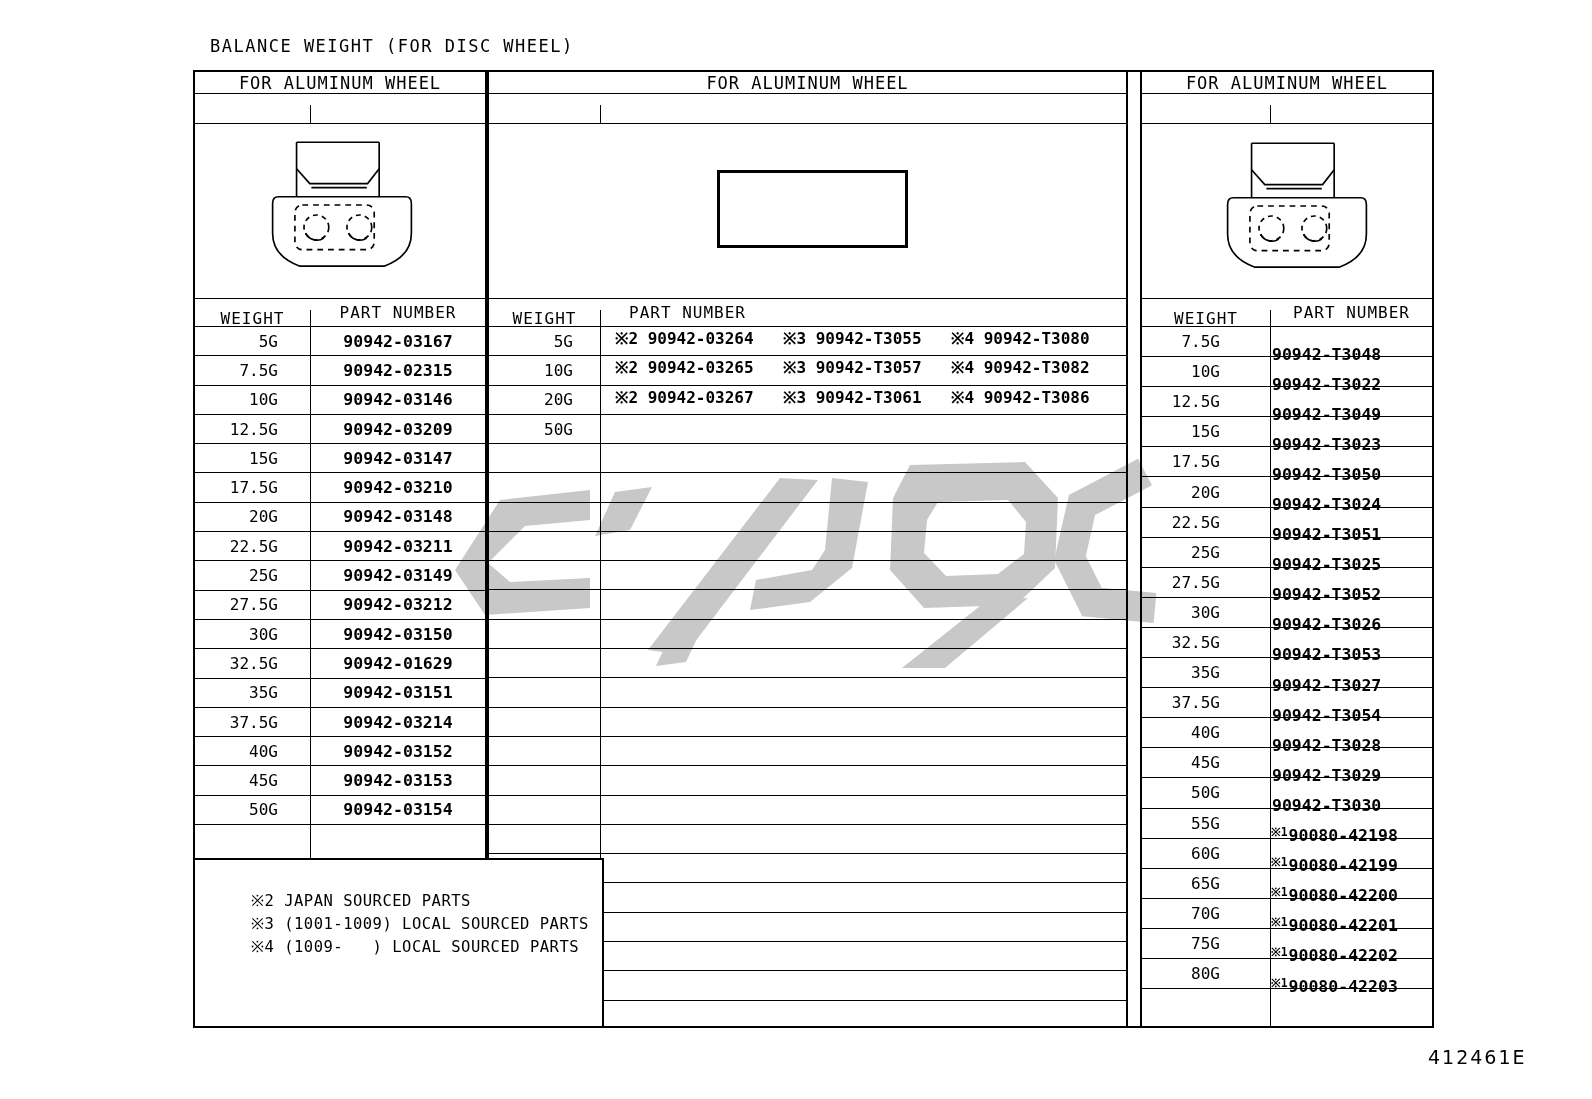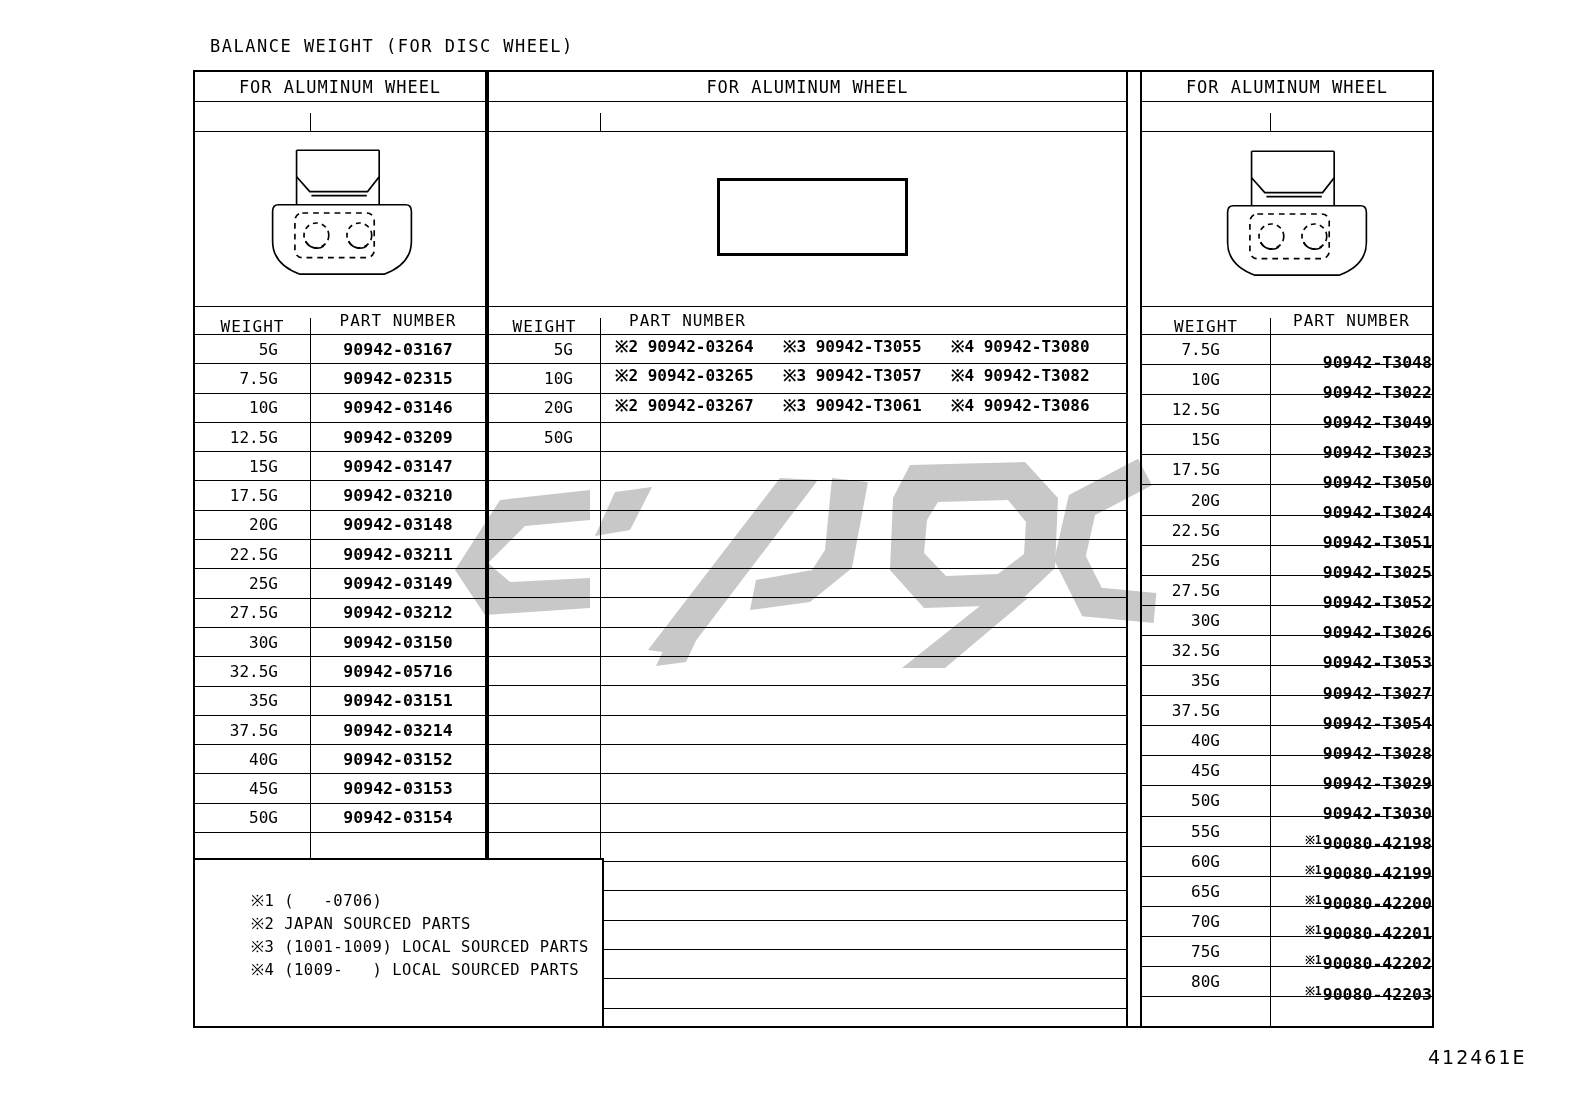--- a/index.html
+++ b/index.html
@@ -5,21 +5,21 @@
   html,body{margin:0;padding:0;background:#fff;}
   .sheet{position:relative;width:1592px;height:1099px;background:#ffffff;overflow:hidden;
          font-family:"DejaVu Sans Mono","Liberation Mono",monospace;color:#000;}
   .title{position:absolute;left:210px;top:36px;font-size:17px;letter-spacing:1.5px;white-space:pre;}
   .watermark{position:absolute;left:440px;top:450px;z-index:1;}
   .tbl{position:absolute;display:flex;flex-direction:column;border:2px solid #000;
        box-sizing:border-box;z-index:2;background:transparent;}
   .tbl-left{left:193px;top:70px;width:294px;height:790px;}
   .tbl-mid{left:487px;top:70px;width:641px;height:958px;}
   .tbl-right{left:1140px;top:70px;width:294px;height:958px;}
-  .h1{height:30px;border-bottom:1px solid #000;display:flex;align-items:center;justify-content:center;
+  .h1{height:22px;border-bottom:1px solid #000;display:flex;align-items:center;justify-content:center;
       font-size:17px;letter-spacing:1px;box-sizing:border-box;white-space:pre;}
   .h2{height:30px;border-bottom:1px solid #000;display:flex;box-sizing:border-box;}
   .imgrow{height:175px;border-bottom:1px solid #000;position:relative;box-sizing:border-box;}
   .ch{height:28px;border-bottom:1px solid #000;display:flex;box-sizing:border-box;
       font-size:16px;letter-spacing:1px;}
   .cw{border-right:1px solid #000;box-sizing:border-box;display:flex;align-items:center;
       justify-content:flex-end;}
   .chw{border-right:1px solid #000;box-sizing:border-box;display:flex;align-items:center;justify-content:center;margin-top:11px;}
   .tbl-left  .cw,.tbl-left  .chw{width:116px;}
   .tbl-mid   .cw,.tbl-mid   .chw{width:112px;}
@@ -29,21 +29,21 @@
   .tbl-right .cw{padding-right:50px;}
   .chp{flex:1;display:flex;align-items:center;justify-content:center;}
   .tbl-mid .chp{justify-content:flex-start;padding-left:28px;}
   .row{display:flex;border-bottom:1px solid #000;box-sizing:border-box;font-size:16px;}
   .tbl-left .row,.tbl-mid .row{height:29.3px;}
   .tbl-right .row{height:30.1px;}
   .cp{flex:1;display:flex;align-items:center;justify-content:center;
       font-weight:bold;font-size:16.5px;}
   .cp3{flex:1;display:flex;align-items:flex-start;padding-left:14px;font-weight:bold;font-size:16px;}
   .cp3 span{display:inline-block;width:168px;white-space:pre;}
-  .cpr{flex:1;display:flex;align-items:center;justify-content:flex-end;margin-top:25px;}
+  .cpr{flex:1;display:flex;align-items:center;justify-content:flex-start;margin-top:25px;}
   .pfx{font-size:11.5px;position:relative;top:-4px;margin-right:1px;font-weight:bold;}
   .num{font-weight:bold;font-size:16.5px;}
   .fill{flex:1;display:flex;}
   .mfill{flex:1;position:relative;
          background:repeating-linear-gradient(to bottom,transparent 0,transparent 28.3px,#000 28.3px,#000 29.3px);}
   .mdiv{position:absolute;left:111px;top:0;bottom:0;width:1px;background:#000;}
   .gapstrip{position:absolute;left:1128px;top:70px;width:12px;height:958px;box-sizing:border-box;
             border-top:2px solid #000;border-bottom:2px solid #000;z-index:2;}
   .adh-rect{position:absolute;left:228px;top:46px;width:191px;height:78px;border:3px solid #000;box-sizing:border-box;}
   .footbox{position:absolute;left:193px;top:858px;width:411px;height:170px;border:2px solid #000;
@@ -138,21 +138,21 @@
         <div class="row">
         <div class="cw">27.5G</div>
         <div class="cp">90942-03212</div>
       </div>
         <div class="row">
         <div class="cw">30G</div>
         <div class="cp">90942-03150</div>
       </div>
         <div class="row">
         <div class="cw">32.5G</div>
-        <div class="cp">90942-05716</div>
+        <div class="cp">90942-01629</div>
       </div>
         <div class="row">
         <div class="cw">35G</div>
         <div class="cp">90942-03151</div>
       </div>
         <div class="row">
         <div class="cw">37.5G</div>
         <div class="cp">90942-03214</div>
       </div>
         <div class="row">
@@ -401,21 +401,20 @@
           <span class="num">90080-42203</span>
         </div>
       </div>
       </div>
     <div class="fill">
       <div class="cw"></div>
     </div>
   </div>
 
   <div class="footbox">
-    <div class="fline">※1 (   -0706)</div>
     <div class="fline">※2 JAPAN SOURCED PARTS</div>
     <div class="fline">※3 (1001-1009) LOCAL SOURCED PARTS</div>
     <div class="fline">※4 (1009-   ) LOCAL SOURCED PARTS</div>
   </div>
 
   <div class="code">412461E</div>
 
 </div>
 
 </body></html>

